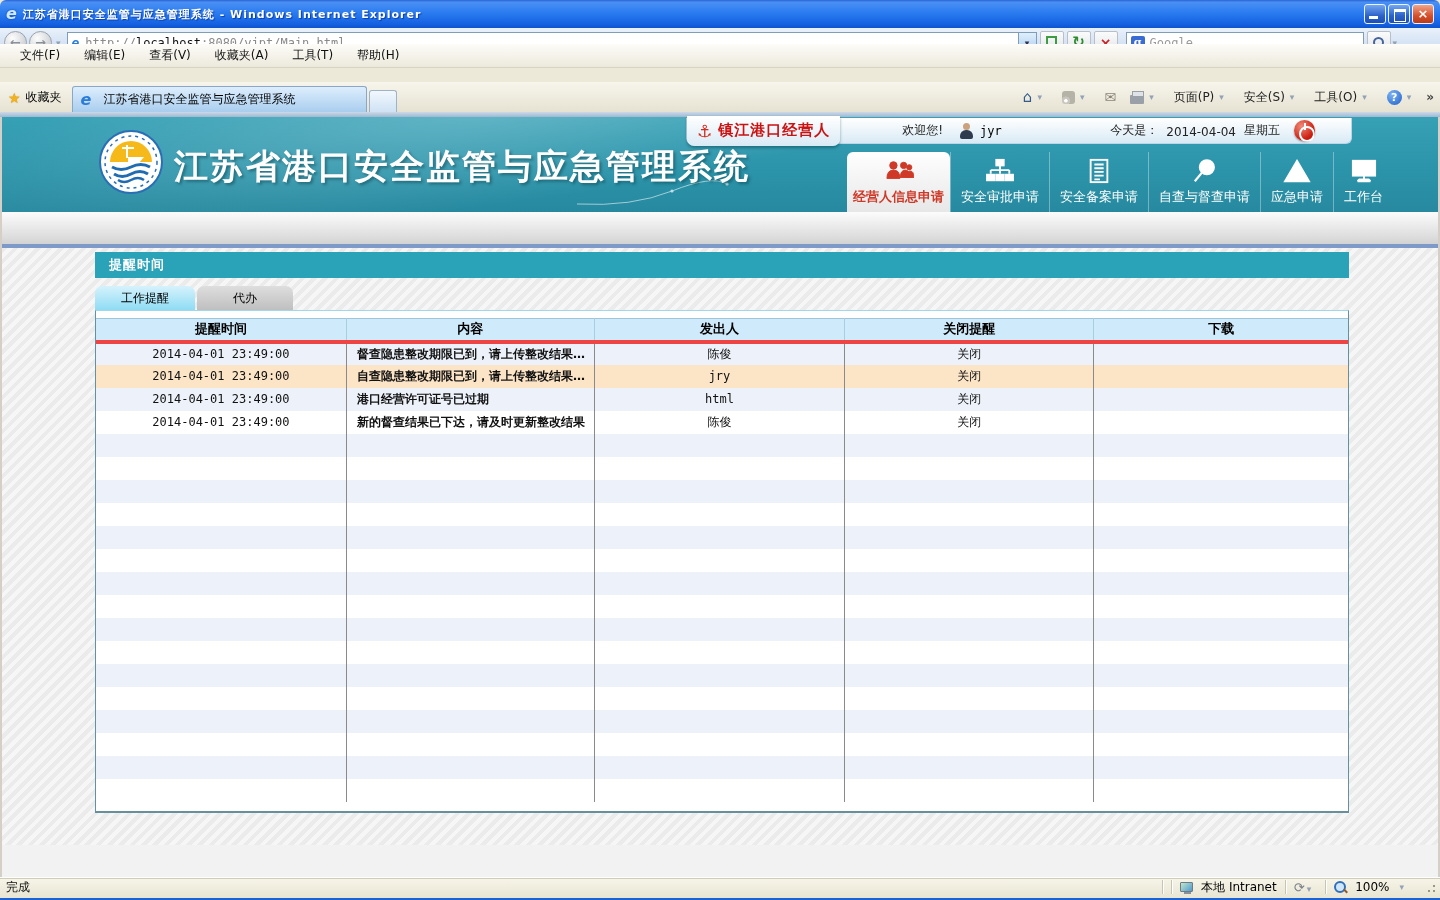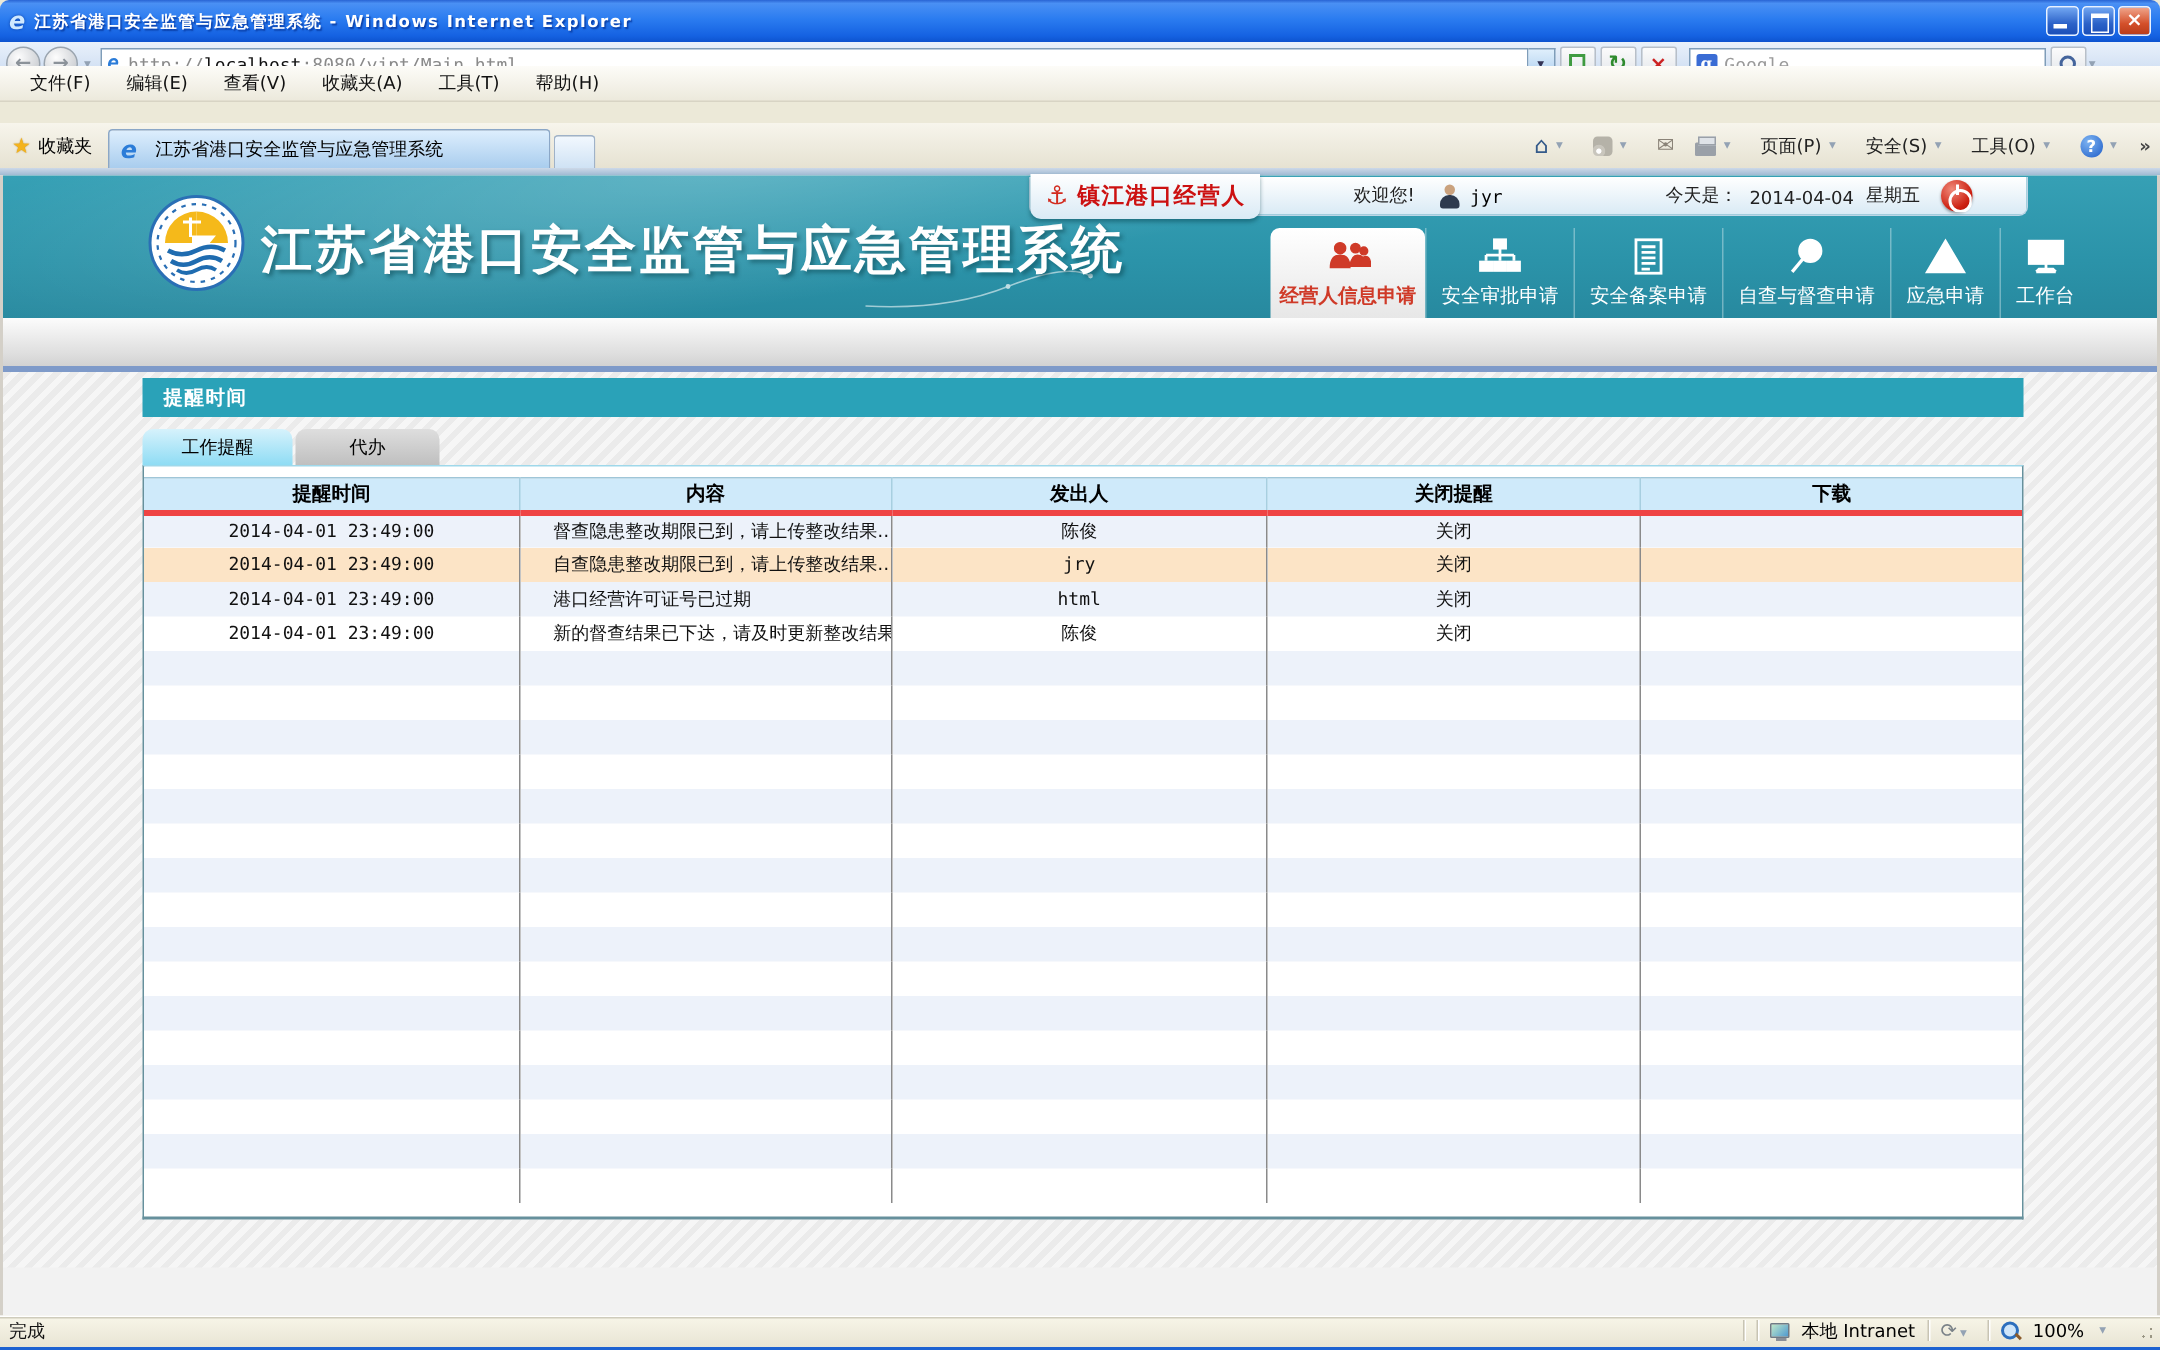--- a/index.html
+++ b/index.html
@@ -137,21 +137,21 @@
 
   .table-wrap { position:absolute; left:93px; top:62px; width:1254px; height:503px; background:#fff;
     border:1px solid #66909c; border-top:1px solid #9fd8ea; border-bottom-width:2px; padding-top:7px; }
   table.task { width:100%; border-collapse:collapse; table-layout:fixed; }
   table.task th { height:23px; background:#cfeafa; font-size:13px; font-weight:bold; color:#000;
     border-right:1px solid #a8cfe0; border-bottom:4px solid #ef4444; border-top:1px solid #9fc6d8; }
   table.task th:last-child { border-right:none; }
   table.task td { height:23px; font-size:12px; color:#111; border-right:1px solid #8a8a8a; text-align:center;
     overflow:hidden; white-space:nowrap; }
   table.task td:last-child { border-right:none; }
-  table.task td.cell-content { text-align:left; padding-left:22px; }
+  table.task td.cell-content { text-align:left; padding-left:10px;font-weight:bold; }
   table.task td.cell-time { font-family:"DejaVu Sans Mono",monospace; font-size:12px; }
   table.task td.cell-sender-mono { font-family:"DejaVu Sans Mono",monospace; }
   table.task tbody tr:nth-child(odd) { background:#edf2fa; }
   table.task tbody tr:nth-child(even) { background:#fff; }
   table.task tbody tr.hl { background:#fce4c6; }
 
   .site-footer { top:728px; left:0; right:0; height:32px; background:#6fc6d9; display:flex; align-items:center;
     justify-content:center; color:#16357f; font-size:13px; }
 
   

